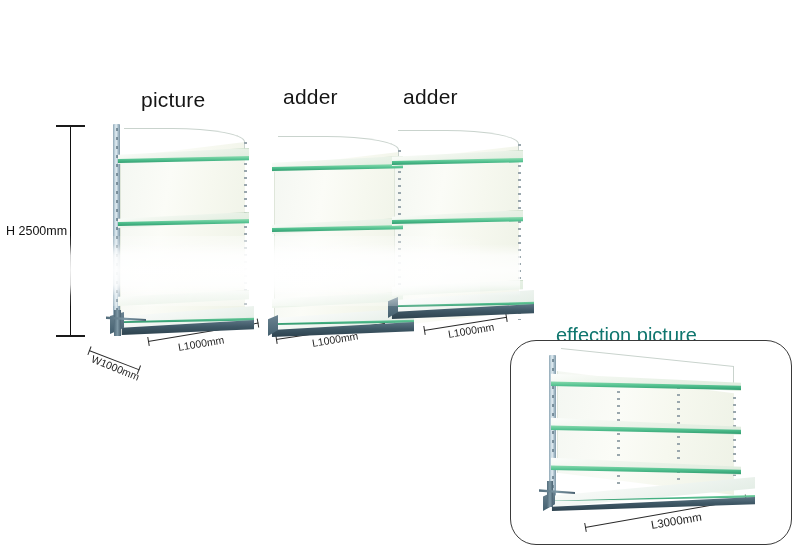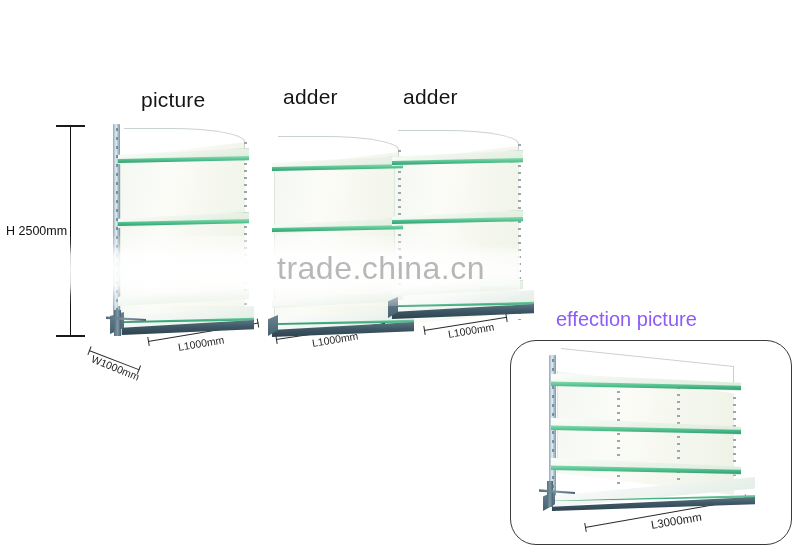--- a/index.html
+++ b/index.html
@@ -187,22 +187,23 @@
   #effection-panel {
     position: absolute;
     border: 1.4px solid #3a3a3a;
     border-radius: 26px;
     background: #ffffff;
     box-sizing: border-box;
   }
   #effection-title {
     position: absolute;
     font-size: 20px;
-    color: #8b5cf6;
+    color: #0f766e;
     white-space: nowrap;
+    margin-top: 16px;
   }
 
   
   #watermark {
     position: absolute;
     font-size: 32px;
     color: #9d9d9d;
     opacity: .72;
     letter-spacing: .5px;
     white-space: nowrap;
@@ -461,15 +462,14 @@
     <div class="foot" style="left:36px; top:140px; width:6px; height:26px;"></div>
     <div class="foot" style="left:28px; top:148px; width:36px; height:5px;
          clip-path: polygon(0% 6%, 100% 62%, 100% 100%, 0% 56%);"></div>
 
     <div class="dimrule" style="left:74px; top:186px; width:164px; transform: rotate(-10deg);"></div>
     <div class="dim-label slanted-l" style="left:140px; top:178px; font-size:11.5px;">L3000mm</div>
   </div>
 
   <div id="watermark-glow" style="left:60px; top:236px; width:420px; height:70px;"></div>
   <div id="watermark-blur-band" style="left:0px; top:244px; width:520px; height:52px;"></div>
-  <div id="watermark" style="left:277px; top:250px;">trade.china.cn</div>
 
 </div>
 
 </body></html>

